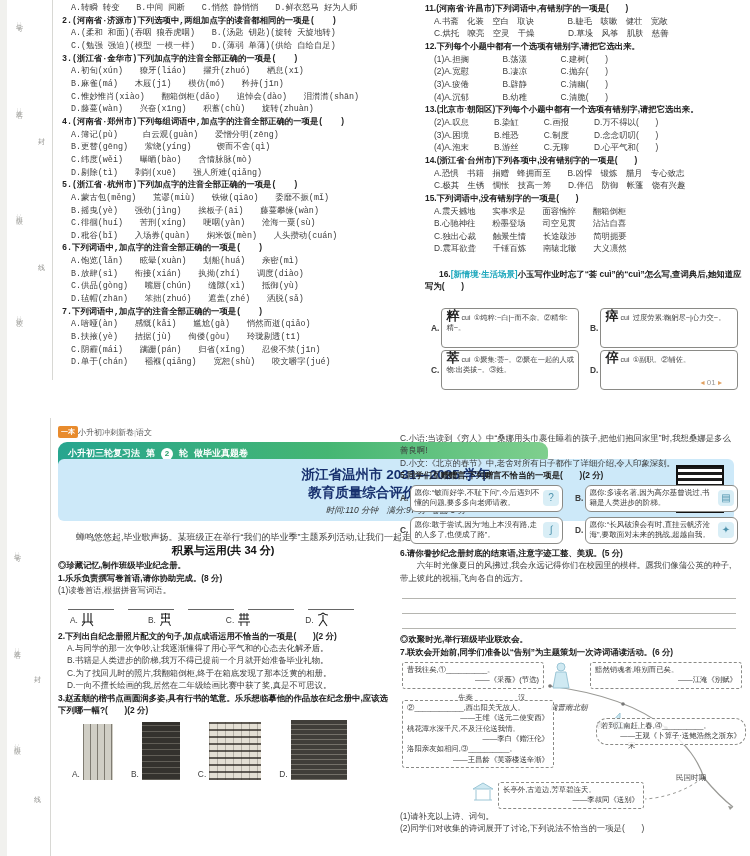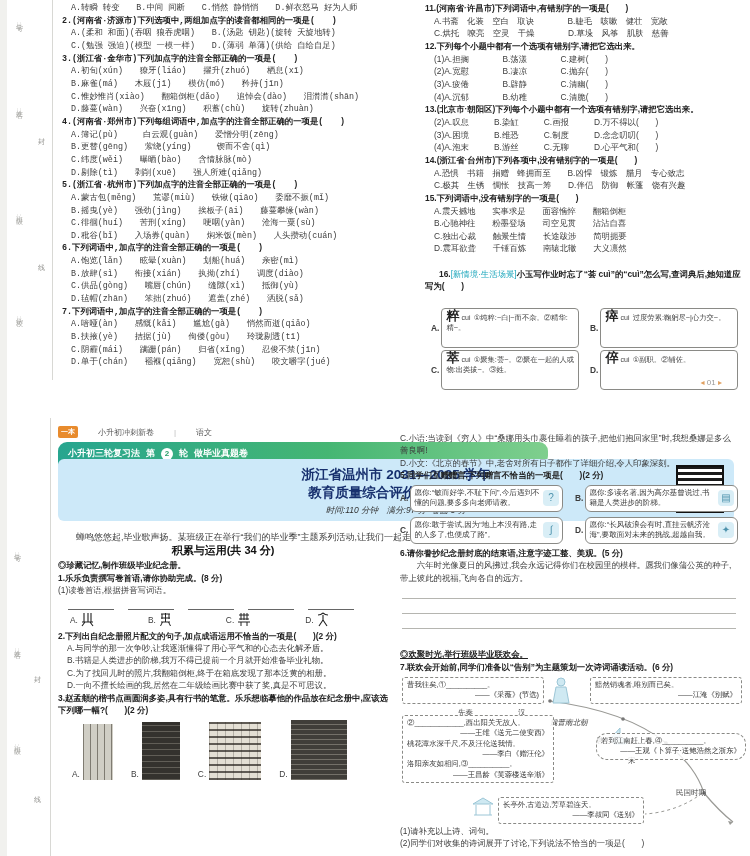--- a/index.html
+++ b/index.html
@@ -16,26 +16,26 @@
   .qline{white-space:pre-wrap;}
   .qline.stem{color:#232323;font-weight:600;}
   .qline.opt{padding-left:9px;}
   .q16row{display:flex;align-items:flex-start;margin-top:2px;}
   .q16cell{display:flex;align-items:flex-start;width:50%;}
   .q16letter{font-size:8.4px;font-weight:600;margin:14px 2px 0 6px;}
   .dictbox{border:1px solid #8a8a86;border-radius:4px;padding:2px 4px;font-size:7.3px;
            line-height:10.5px;width:128px;min-height:34px;background:#fff;}
   .dictbox .hanzi{font-size:13px;font-weight:700;color:#222;margin-right:2px;}
   .dictbox .pinyin{font-size:7px;color:#444;margin-right:3px;}
-  .tag-cyan{color:#1fa8bd;font-weight:400;}
+  .tag-cyan{color:#1fa8bd;font-weight:700;}
   .pagenum{position:absolute;right:28px;top:378px;font-size:8px;color:#999;}
   .pagenum::before{content:"◂ ";color:#e0a060;} .pagenum::after{content:" ▸";color:#e0a060;}
   
   #page2{position:absolute;left:0;top:418px;width:750px;height:438px;overflow:hidden;}
-  .brandline{position:absolute;left:58px;top:8px;font-size:8px;color:#555;display:flex;align-items:center;gap:20px;}
+  .brandline{position:absolute;left:58px;top:8px;font-size:8px;color:#555;display:flex;align-items:center;gap:0;}
   .brandlogo{display:inline-block;background:#e88b2d;color:#fff;border-radius:2px;
              font-size:7px;font-weight:700;padding:1px 3px;}
   .brand-sep{color:#bbb;}
   .ribbon{position:absolute;left:58px;top:24px;width:470px;height:17px;border-radius:9px 9px 9px 2px;
           background:linear-gradient(90deg,#27a58f,#45b673 55%,#7fcf8e);display:flex;align-items:center;
           color:#fff;font-size:9px;font-weight:700;padding:3px 10px;gap:6px;}
   .ribbon .circ{display:inline-flex;width:12px;height:12px;border-radius:50%;background:#fff;color:#2aa06b;
           align-items:center;justify-content:center;font-size:8px;font-weight:700;}
   .titlebox{position:absolute;left:58px;top:41px;width:676px;height:62px;background:#cde9f9;border-radius:6px;}
   .titlebox .t1{font-size:13.5px;font-weight:700;color:#17306e;text-align:center;margin-top:7px;}
@@ -335,21 +335,21 @@
         </div>
       </div>
     <div class="qline stem">6.请你誊抄纪念册封底的结束语,注意字迹工整、美观。(5 分)</div>
     <div class="qline para">六年时光像夏日的风拂过,我会永远记得你们在校园里的模样。愿我们像蒲公英的种子,带上彼此的祝福,飞向各自的远方。</div>
     <div>
 
     <div class="ruled"></div>
         <div class="ruled"></div>
         <div class="ruled"></div>
       </div>
-    <div class="qline bullet" style="margin-top:19px;text-decoration:underline;">◎欢聚时光,举行班级毕业联欢会。</div>
+    <div class="qline bullet" style="margin-top:4px;">◎欢聚时光,举行班级毕业联欢会。</div>
     <div class="qline stem">7.联欢会开始前,同学们准备以“告别”为主题策划一次诗词诵读活动。(6 分)</div>
 
     <div id="diagram">
       <svg width="338" height="150" style="position:absolute;left:0;top:0;">
         <path d="M150,26 C210,34 244,50 266,68 C288,86 298,100 304,118" stroke="#9a9a96" stroke-width="1.2" fill="none"></path>
         <path d="M304,118 C314,130 324,140 333,147" stroke="#9a9a96" stroke-width="1.2" fill="none"></path>
         <path d="M333,147 l-5,-1 l2,4 z" fill="#9a9a96"></path>
         <path d="M302,118 C285,132 262,138 245,139" stroke="#9a9a96" stroke-width="1" stroke-dasharray="3 3" fill="none"></path>
         <circle cx="150" cy="26" r="1.8" fill="#777"></circle>
         <circle cx="223" cy="44" r="1.8" fill="#777"></circle>

